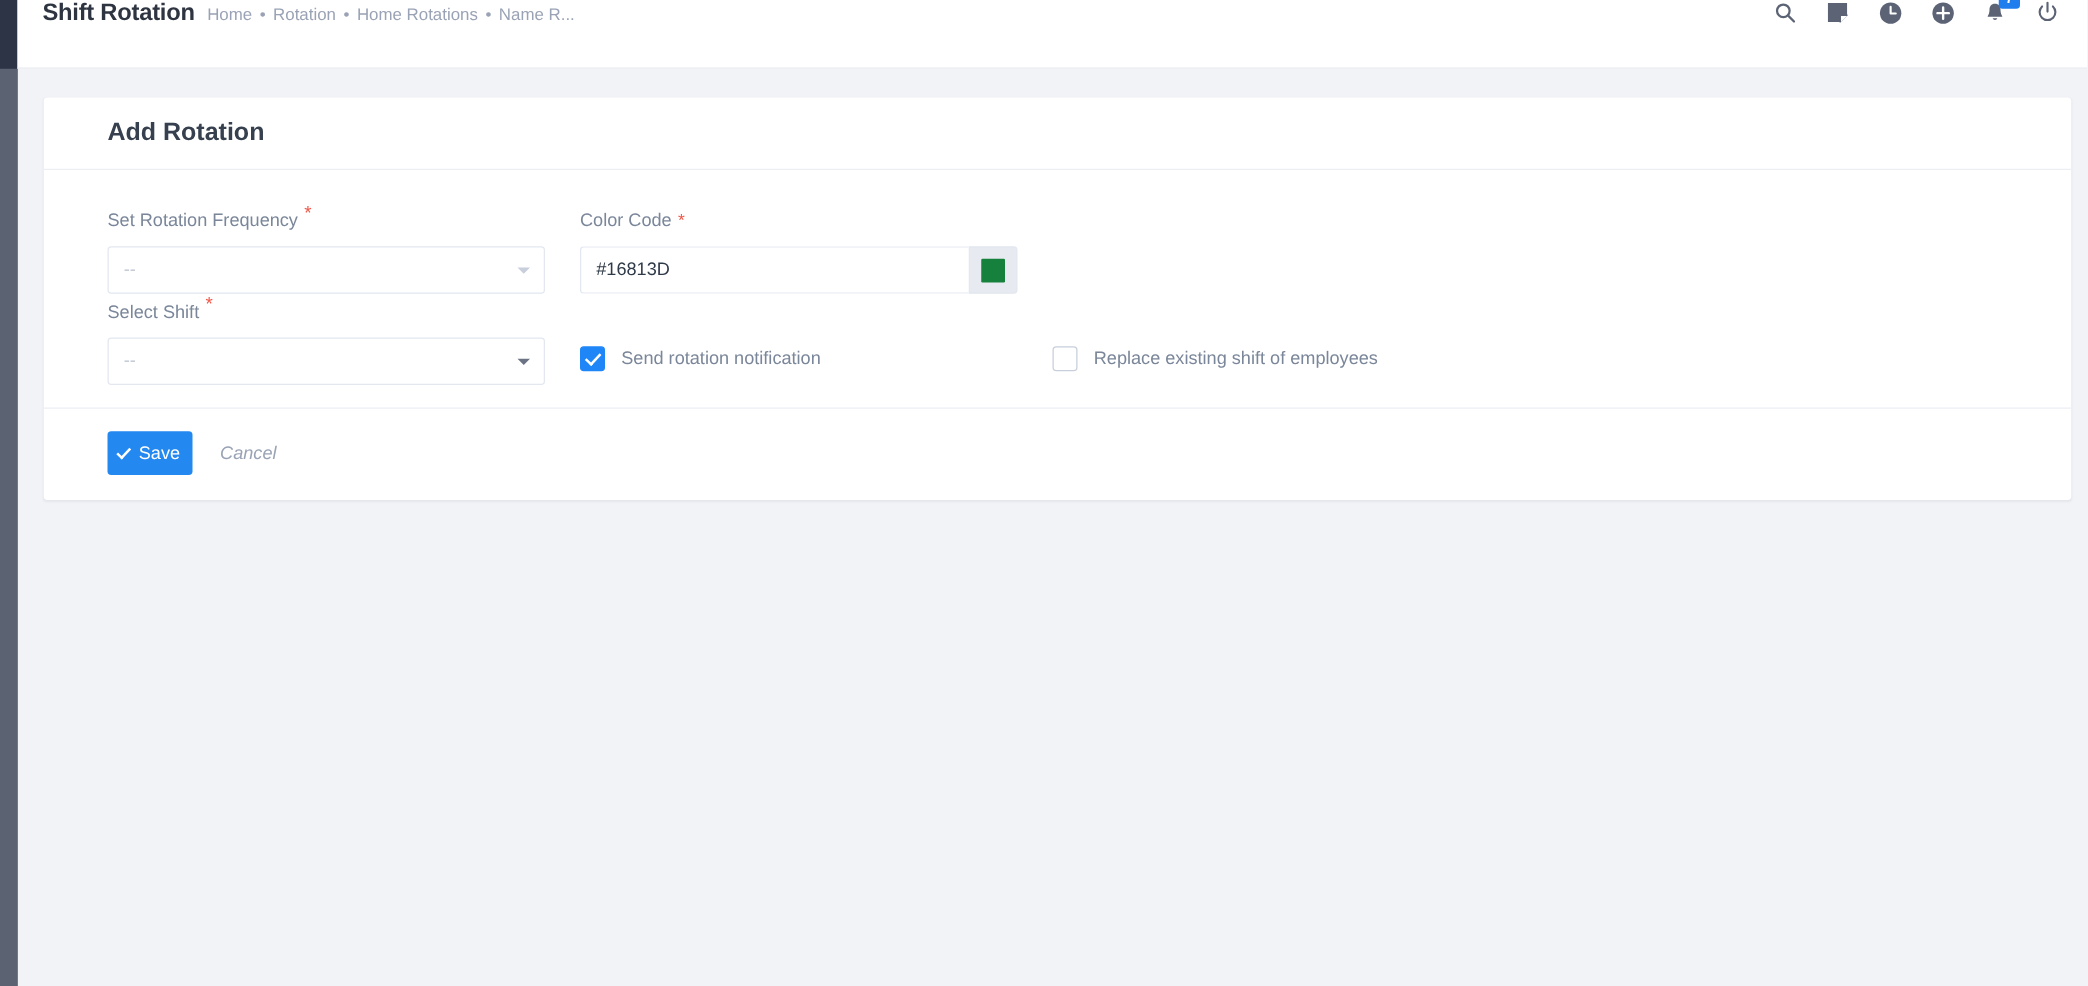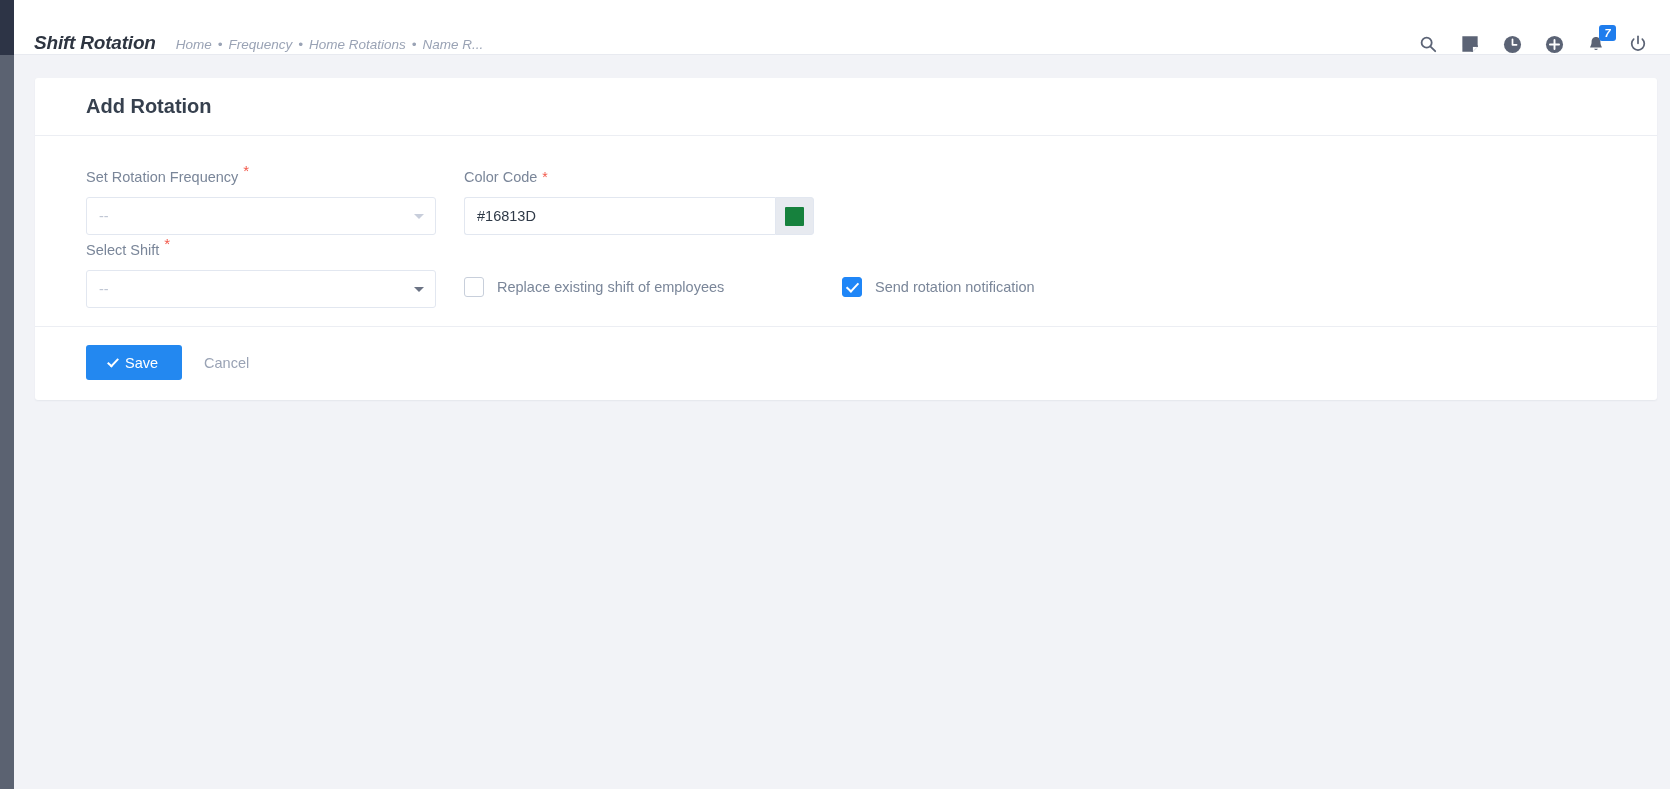--- a/index.html
+++ b/index.html
@@ -38,39 +38,38 @@
 
   
   .header {
     position: absolute;
     left: 14px; top: 0;
     width: 1656px;
     height: 55px;
     background: #ffffff;
     border-bottom: 1px solid #e8eaf0;
     display: flex;
-    align-items: flex-end;
-    font-style: italic;
+    align-items: flex-start;
   }
   .header-left {
     display: flex;
     align-items: baseline;
     padding-left: 20px;
     flex: 1 1 auto;
     min-width: 0;
   }
   .app-title {
     font-size: 19px;
     font-weight: bold;
     color: #2e3541;
     letter-spacing: -0.2px;
     white-space: nowrap;
   }
   .breadcrumb {
-    margin-left: 20px;
+    margin-left: 10px;
     font-size: 13.5px;
     color: #9aa3b5;
     white-space: nowrap;
     display: flex;
     align-items: baseline;
     gap: 0;
   }
   .crumb { color: #9aa3b5; }
   .crumb-sep {
     margin: 0 6px;
@@ -294,21 +293,21 @@
   
   .card-foot {
     border-top: 1px solid #eceef3;
     padding: 18px 0 20px 51px;
     display: flex;
     align-items: center;
     gap: 22px;
   }
   .btn-save {
     height: 35px;
-    padding: 0 24px;
+    padding: 0 10px;
     background: #2388f0;
     border: none;
     border-radius: 3px;
     color: #ffffff;
     font-size: 14.5px;
     font-family: "Liberation Sans", sans-serif;
     display: flex;
     align-items: center;
     gap: 9px;
     cursor: pointer;
@@ -322,37 +321,38 @@
     margin-bottom: 3px;
   }
   .btn-cancel {
     background: none;
     border: none;
     color: #9aa3b5;
     font-size: 14.5px;
     font-family: "Liberation Sans", sans-serif;
     cursor: pointer;
     padding: 0;
+    font-style: italic;
   }
 </style>
 </head>
 <body>
 
 <div id="app">
 
   <div class="rail"></div>
   <div class="rail-lower"></div>
 
   <div class="header">
     <div class="header-left">
       <span class="app-title">Shift Rotation</span>
       <div class="breadcrumb">
         <span class="crumb">Home</span>
         <span class="crumb-sep">•</span>
-        <span class="crumb">Frequency</span>
+        <span class="crumb">Rotation</span>
         <span class="crumb-sep">•</span>
         <span class="crumb">Home Rotations</span>
         <span class="crumb-sep">•</span>
         <span class="crumb">Name R...</span>
       </div>
     </div>
 
     <div class="header-right">
       <div class="hicon">
         <svg width="18" height="18" viewBox="0 0 20 20" fill="none" stroke="#5b6375" stroke-width="2">
@@ -436,29 +436,29 @@
             <span>Select Shift</span><span class="req sup">*</span>
           </div>
           <div class="select strong">
             <span>--</span>
             <span class="caret"></span>
           </div>
         </div>
 
         <div class="col">
           <div class="chk-wrap">
+            <span class="chk checked"></span>
+            <span class="chk-label">Send rotation notification</span>
+          </div>
+        </div>
+
+        <div class="col">
+          <div class="chk-wrap">
             <span class="chk"></span>
             <span class="chk-label">Replace existing shift of employees</span>
-          </div>
-        </div>
-
-        <div class="col">
-          <div class="chk-wrap">
-            <span class="chk checked"></span>
-            <span class="chk-label">Send rotation notification</span>
           </div>
         </div>
       </div>
 
 
     </div>
 
     <div class="card-foot">
       <button class="btn-save">
         <span class="tick"></span>

